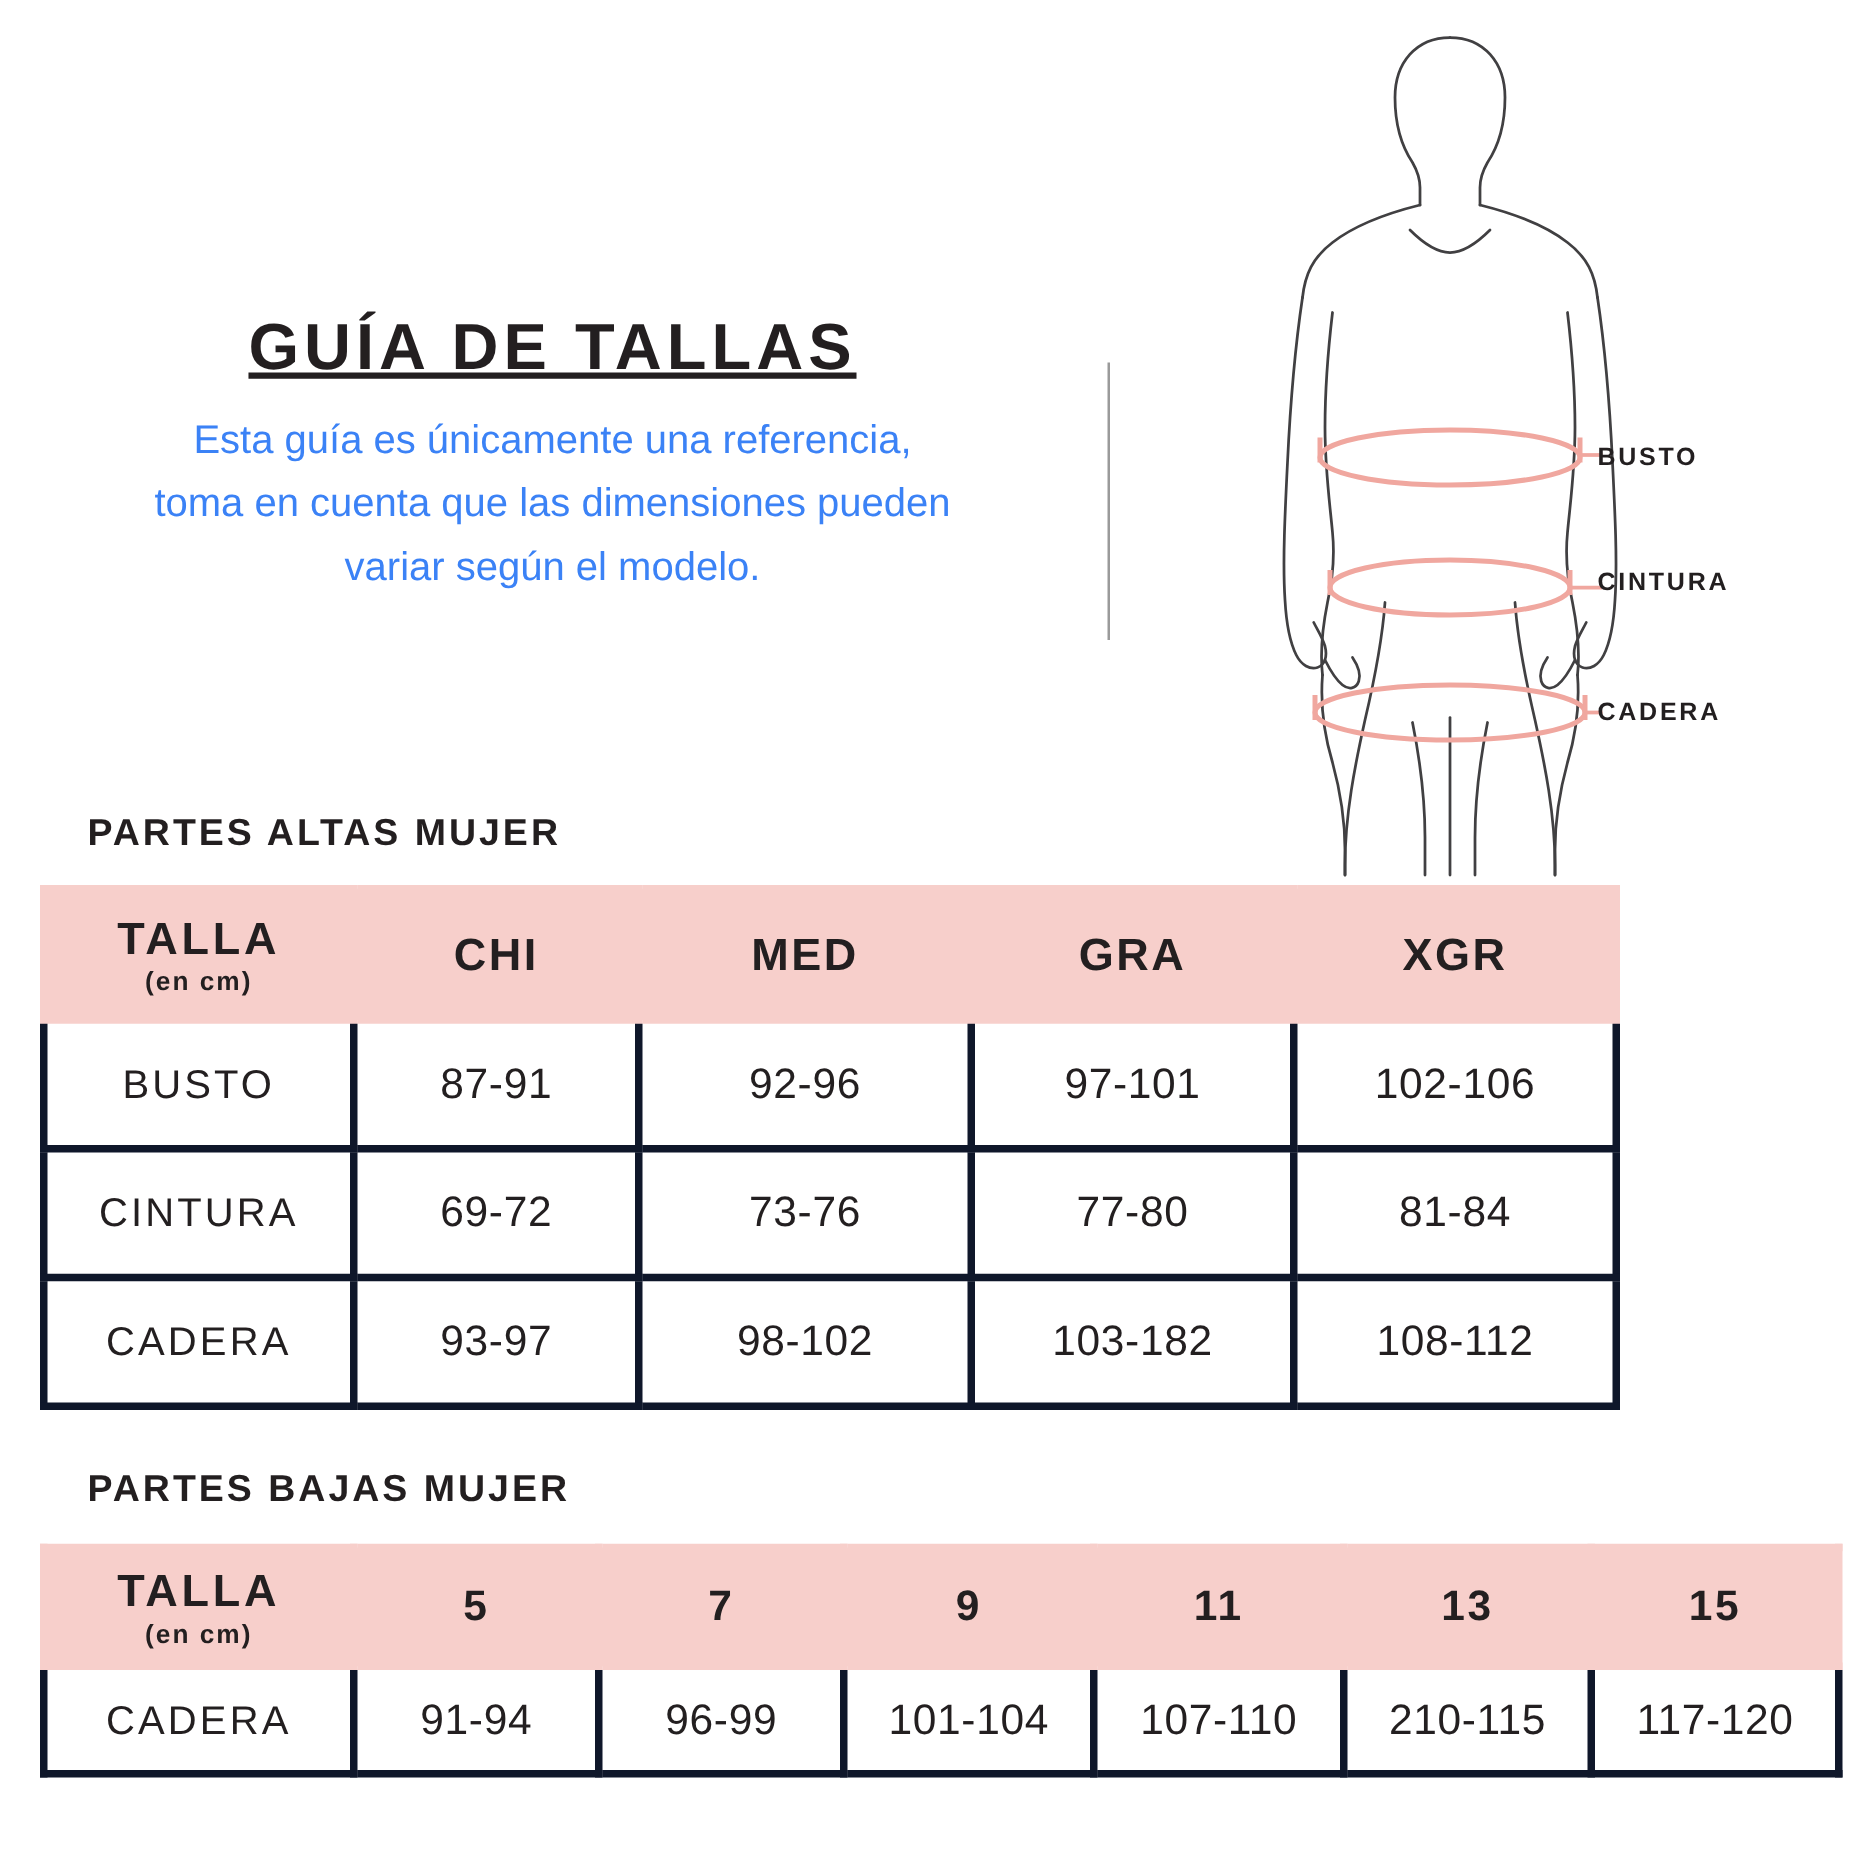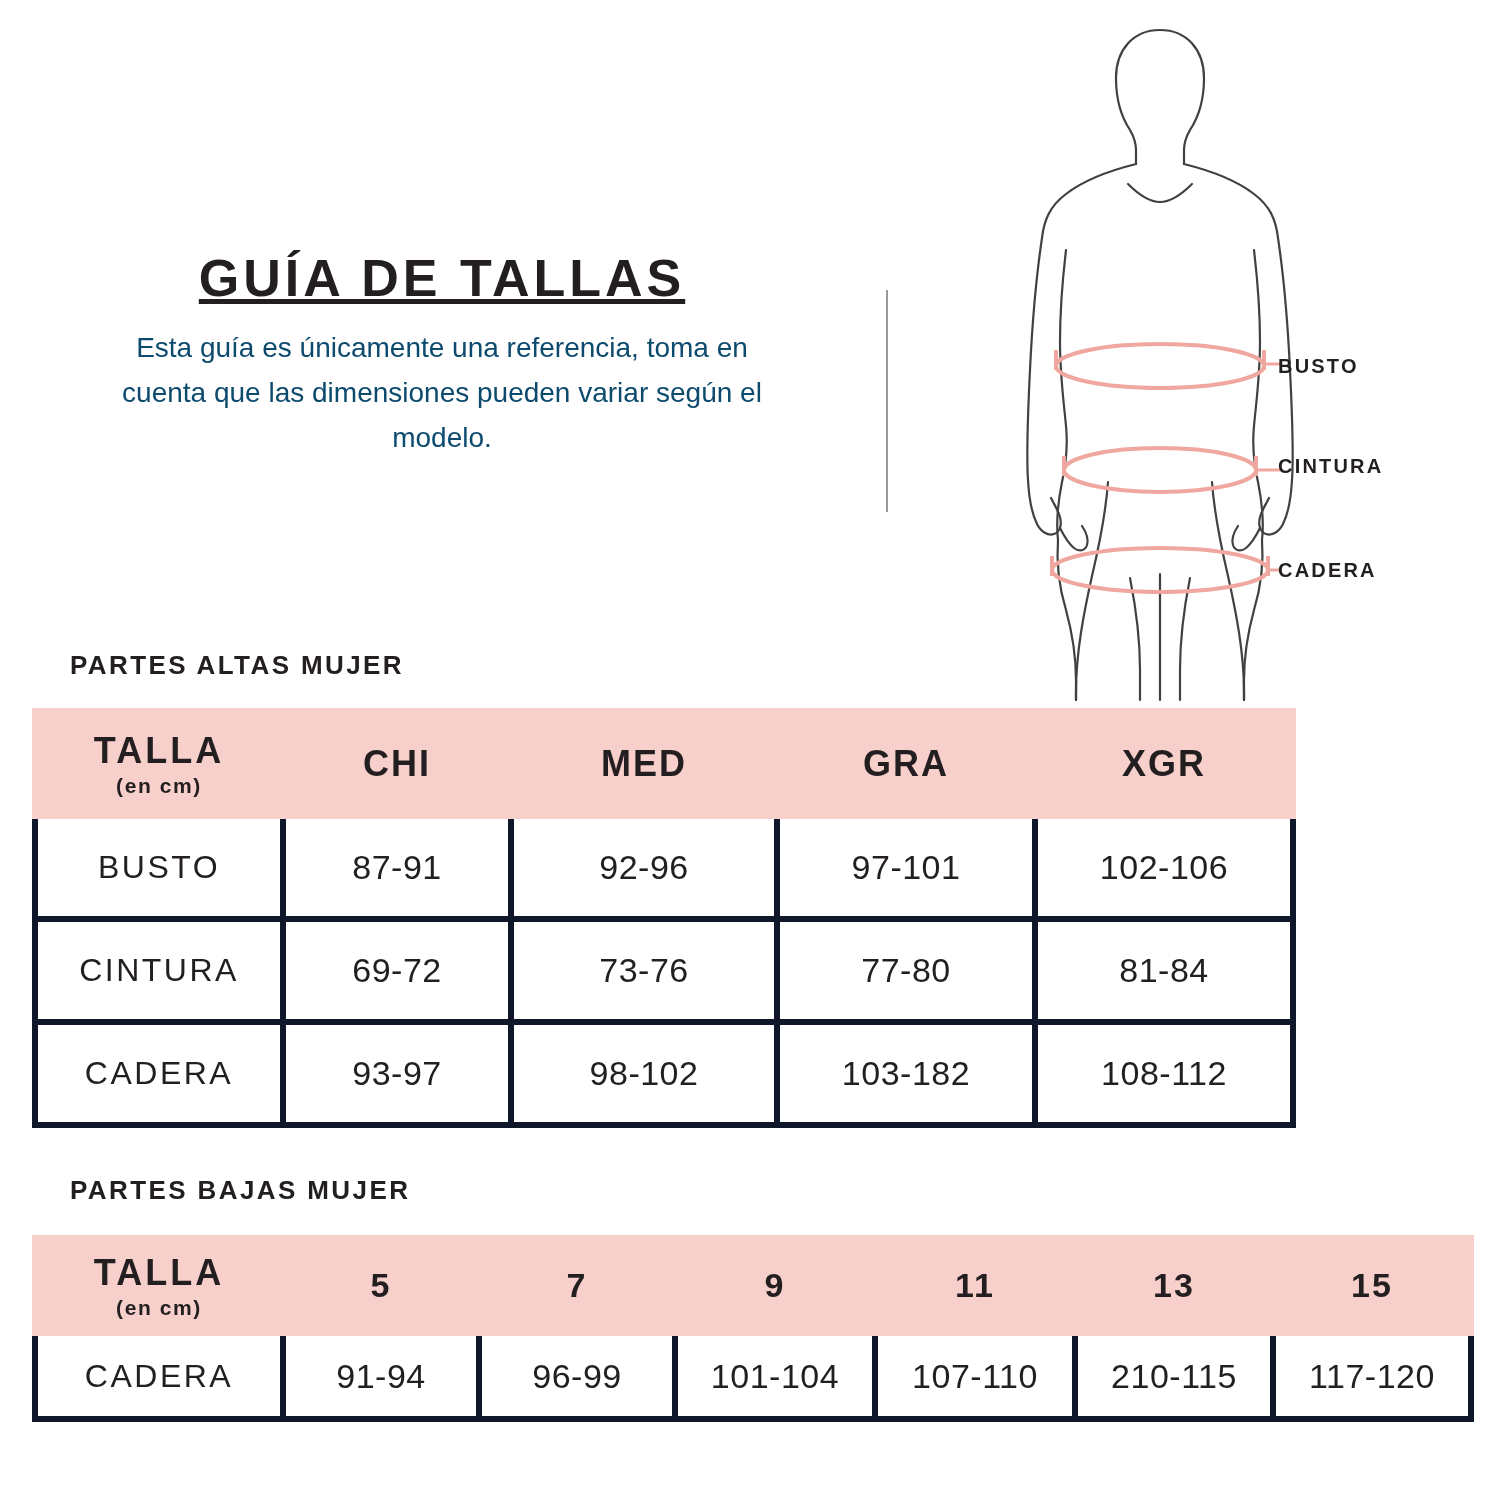--- a/index.html
+++ b/index.html
@@ -48,23 +48,23 @@
     margin: 0;
     font-size: 52px;
     font-weight: bold;
     letter-spacing: 4px;
     color: #231f20;
     text-decoration: underline;
   }
   .headline p {
     margin: 18px auto 0;
     width: 640px;
-    font-size: 28px;
+    font-size: 32px;
     line-height: 1.6;
-    color: #0c4a6e;
+    color: #3b82f6;
     font-weight: 300;
   }
 
   .vdivider {
     position: absolute;
     left: 886px;
     top: 290px;
     width: 2px;
     height: 222px;
     background: #9a9a9a;
@@ -93,21 +93,21 @@
     color: #231f20;
     white-space: nowrap;
   }
   .ml-busto   { top: 337px; left: 8px; }
   .ml-cintura { top: 437px; left: 8px; }
   .ml-cadera  { top: 541px; left: 8px; }
 
   
   .section-title {
     position: absolute;
-    font-size: 26px;
+    font-size: 30px;
     font-weight: bold;
     letter-spacing: 2.4px;
     color: #231f20;
     text-align: right;
   }
   .st-top { left: 70px; top: 650px; }
   .st-bottom { left: 70px; top: 1175px; }
 
   
   table {

